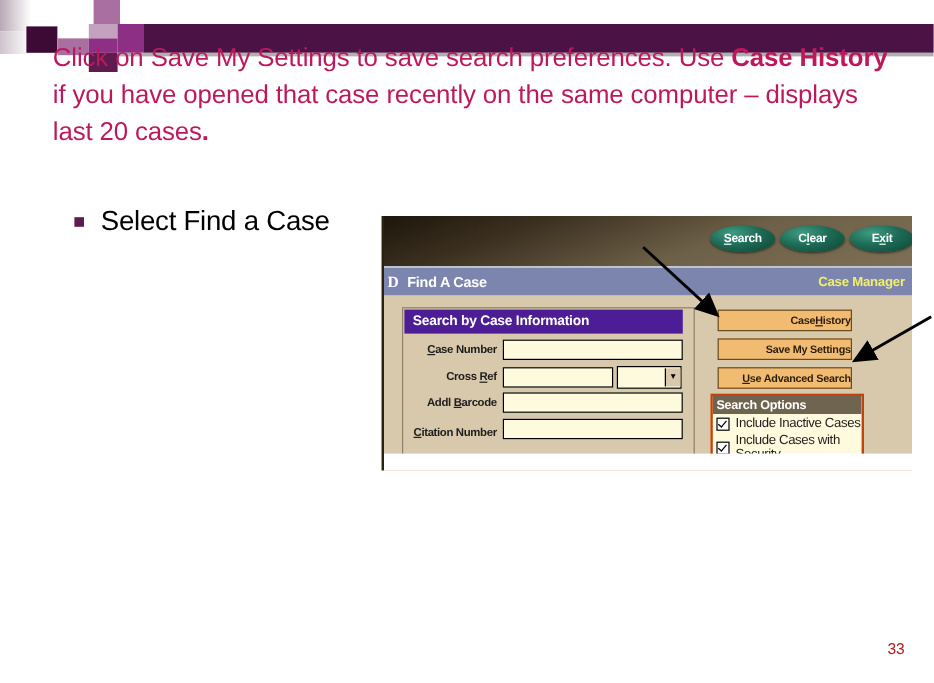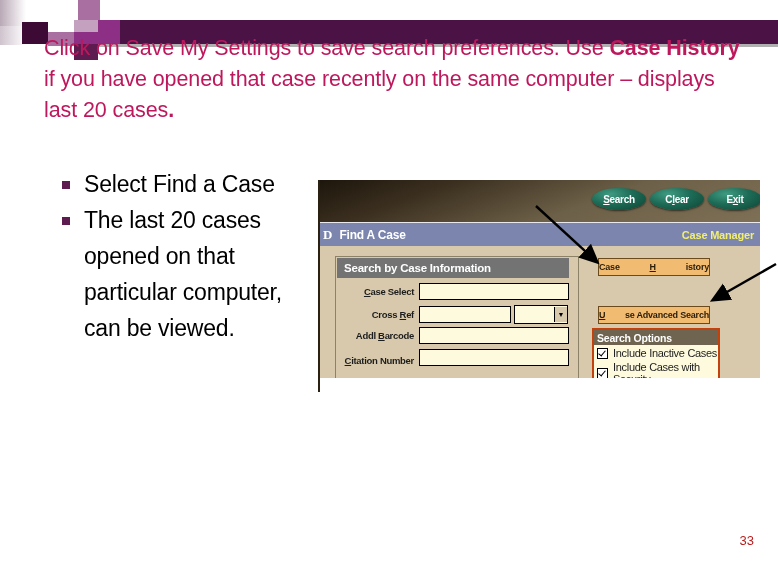--- a/index.html
+++ b/index.html
@@ -80,21 +80,21 @@
     position:absolute;left:0;top:66px;width:440px;height:146px;background:#d8c9ac;
   }
 
   
   #group-case-info{
     position:absolute;left:15px;top:10px;width:242px;height:122px;
     background:#d8c9ac;border:1px solid #8c8268;
   }
   #group-case-info-head{
     position:absolute;left:1px;top:1px;width:232px;height:20px;
-    background:#737373;color:#ffffff;font-size:11.5px;font-weight:bold;
+    background:#4c1d95;color:#ffffff;font-size:11.5px;font-weight:bold;
     display:flex;align-items:center;padding-left:7px;box-sizing:border-box;
     letter-spacing:-0.2px;
   }
   .field-row{position:absolute;display:flex;align-items:center;}
   .field-label{
     font-size:9.5px;color:#1d1d1d;text-align:right;width:72px;
     letter-spacing:-0.3px;font-weight:bold;
   }
   .field-label u{text-decoration:underline;}
   .field-input{
@@ -115,21 +115,21 @@
   #fr-addl{left:6px;top:70px;}
   #fr-addl .field-input{width:148px;}
   #fr-citation{left:6px;top:92px;align-items:flex-end;}
   #fr-citation .field-input{width:148px;}
 
   
   .orange-btn{
     position:absolute;left:278px;width:110px;height:16px;
     background:#f2bb72;border:1px solid #6b4a1c;
     color:#2a1d08;font-size:9px;font-weight:bold;
-    display:flex;align-items:center;justify-content:space-between;letter-spacing:-0.2px;
+    display:flex;align-items:center;justify-content:flex-end;letter-spacing:-0.2px;
   }
   .orange-btn u{text-decoration:underline;}
   #btn-case-history{top:12px;}
   #btn-save-settings{top:36px;}
   #btn-advanced{top:60px;}
 
   
   #group-search-options{
     position:absolute;left:272px;top:82px;width:124px;height:50px;
     background:#fdfadd;border:2px solid #c2410c;overflow:hidden;
@@ -188,24 +188,20 @@
 
 <div id="header-text">
   <span>Click on Save My Settings to save search preferences. Use </span><b>Case History</b><span> if you have opened that case recently on the same computer – displays last 20 cases</span><b>.</b>
 </div>
 
 <div id="bullet-list">
   <div class="bullet-row">
     <span class="bullet-mark"></span>
     <span class="bullet-text">Select Find a Case</span>
   </div>
-  <div class="bullet-row">
-    <span class="bullet-mark"></span>
-    <span class="bullet-text">The last 20 cases opened on that particular computer, can be viewed.</span>
-  </div>
 </div>
 
 <div id="app-shot">
 
   <div id="app-toolbar">
     <div class="oval-btn" id="btn-search">
       <span></span>
         <u>S</u>
         <span>earch</span>
     </div>
@@ -226,21 +222,21 @@
     <span id="titlebar-title">Find A Case</span>
     <span id="titlebar-right">Case Manager</span>
   </div>
 
   <div id="app-body">
 
     <div id="group-case-info">
       <div id="group-case-info-head">Search by Case Information</div>
 
       <div class="field-row" id="fr-case">
-        <span class="field-label"><u>C</u><span>ase Select</span></span>
+        <span class="field-label"><u>C</u><span>ase Number</span></span>
         <div class="field-input"></div>
       </div>
 
       <div class="field-row" id="fr-addl">
         <span class="field-label"><span>Addl </span><u>B</u><span>arcode</span></span>
         <div class="field-input"></div>
       </div>
 
       <div class="field-row" id="fr-cross">
         <span class="field-label"><span>Cross </span><u>R</u><span>ef</span></span>
@@ -253,20 +249,23 @@
       <div class="field-row" id="fr-citation">
         <span class="field-label"><u>C</u><span>itation Number</span></span>
         <div class="field-input"></div>
       </div>
     </div>
 
     <div class="orange-btn" id="btn-case-history">
       <span>Case </span>
         <u>H</u>
         <span>istory</span>
+    </div>
+    <div class="orange-btn" id="btn-save-settings">
+      <span>Save My Settings</span>
     </div>
     <div class="orange-btn" id="btn-advanced">
       <u>U</u>
         <span>se Advanced Search</span>
     </div>
 
     <div id="group-search-options">
       <div id="group-search-options-head">Search Options</div>
       <div class="chk-row">
         <span class="chk-box"></span>

